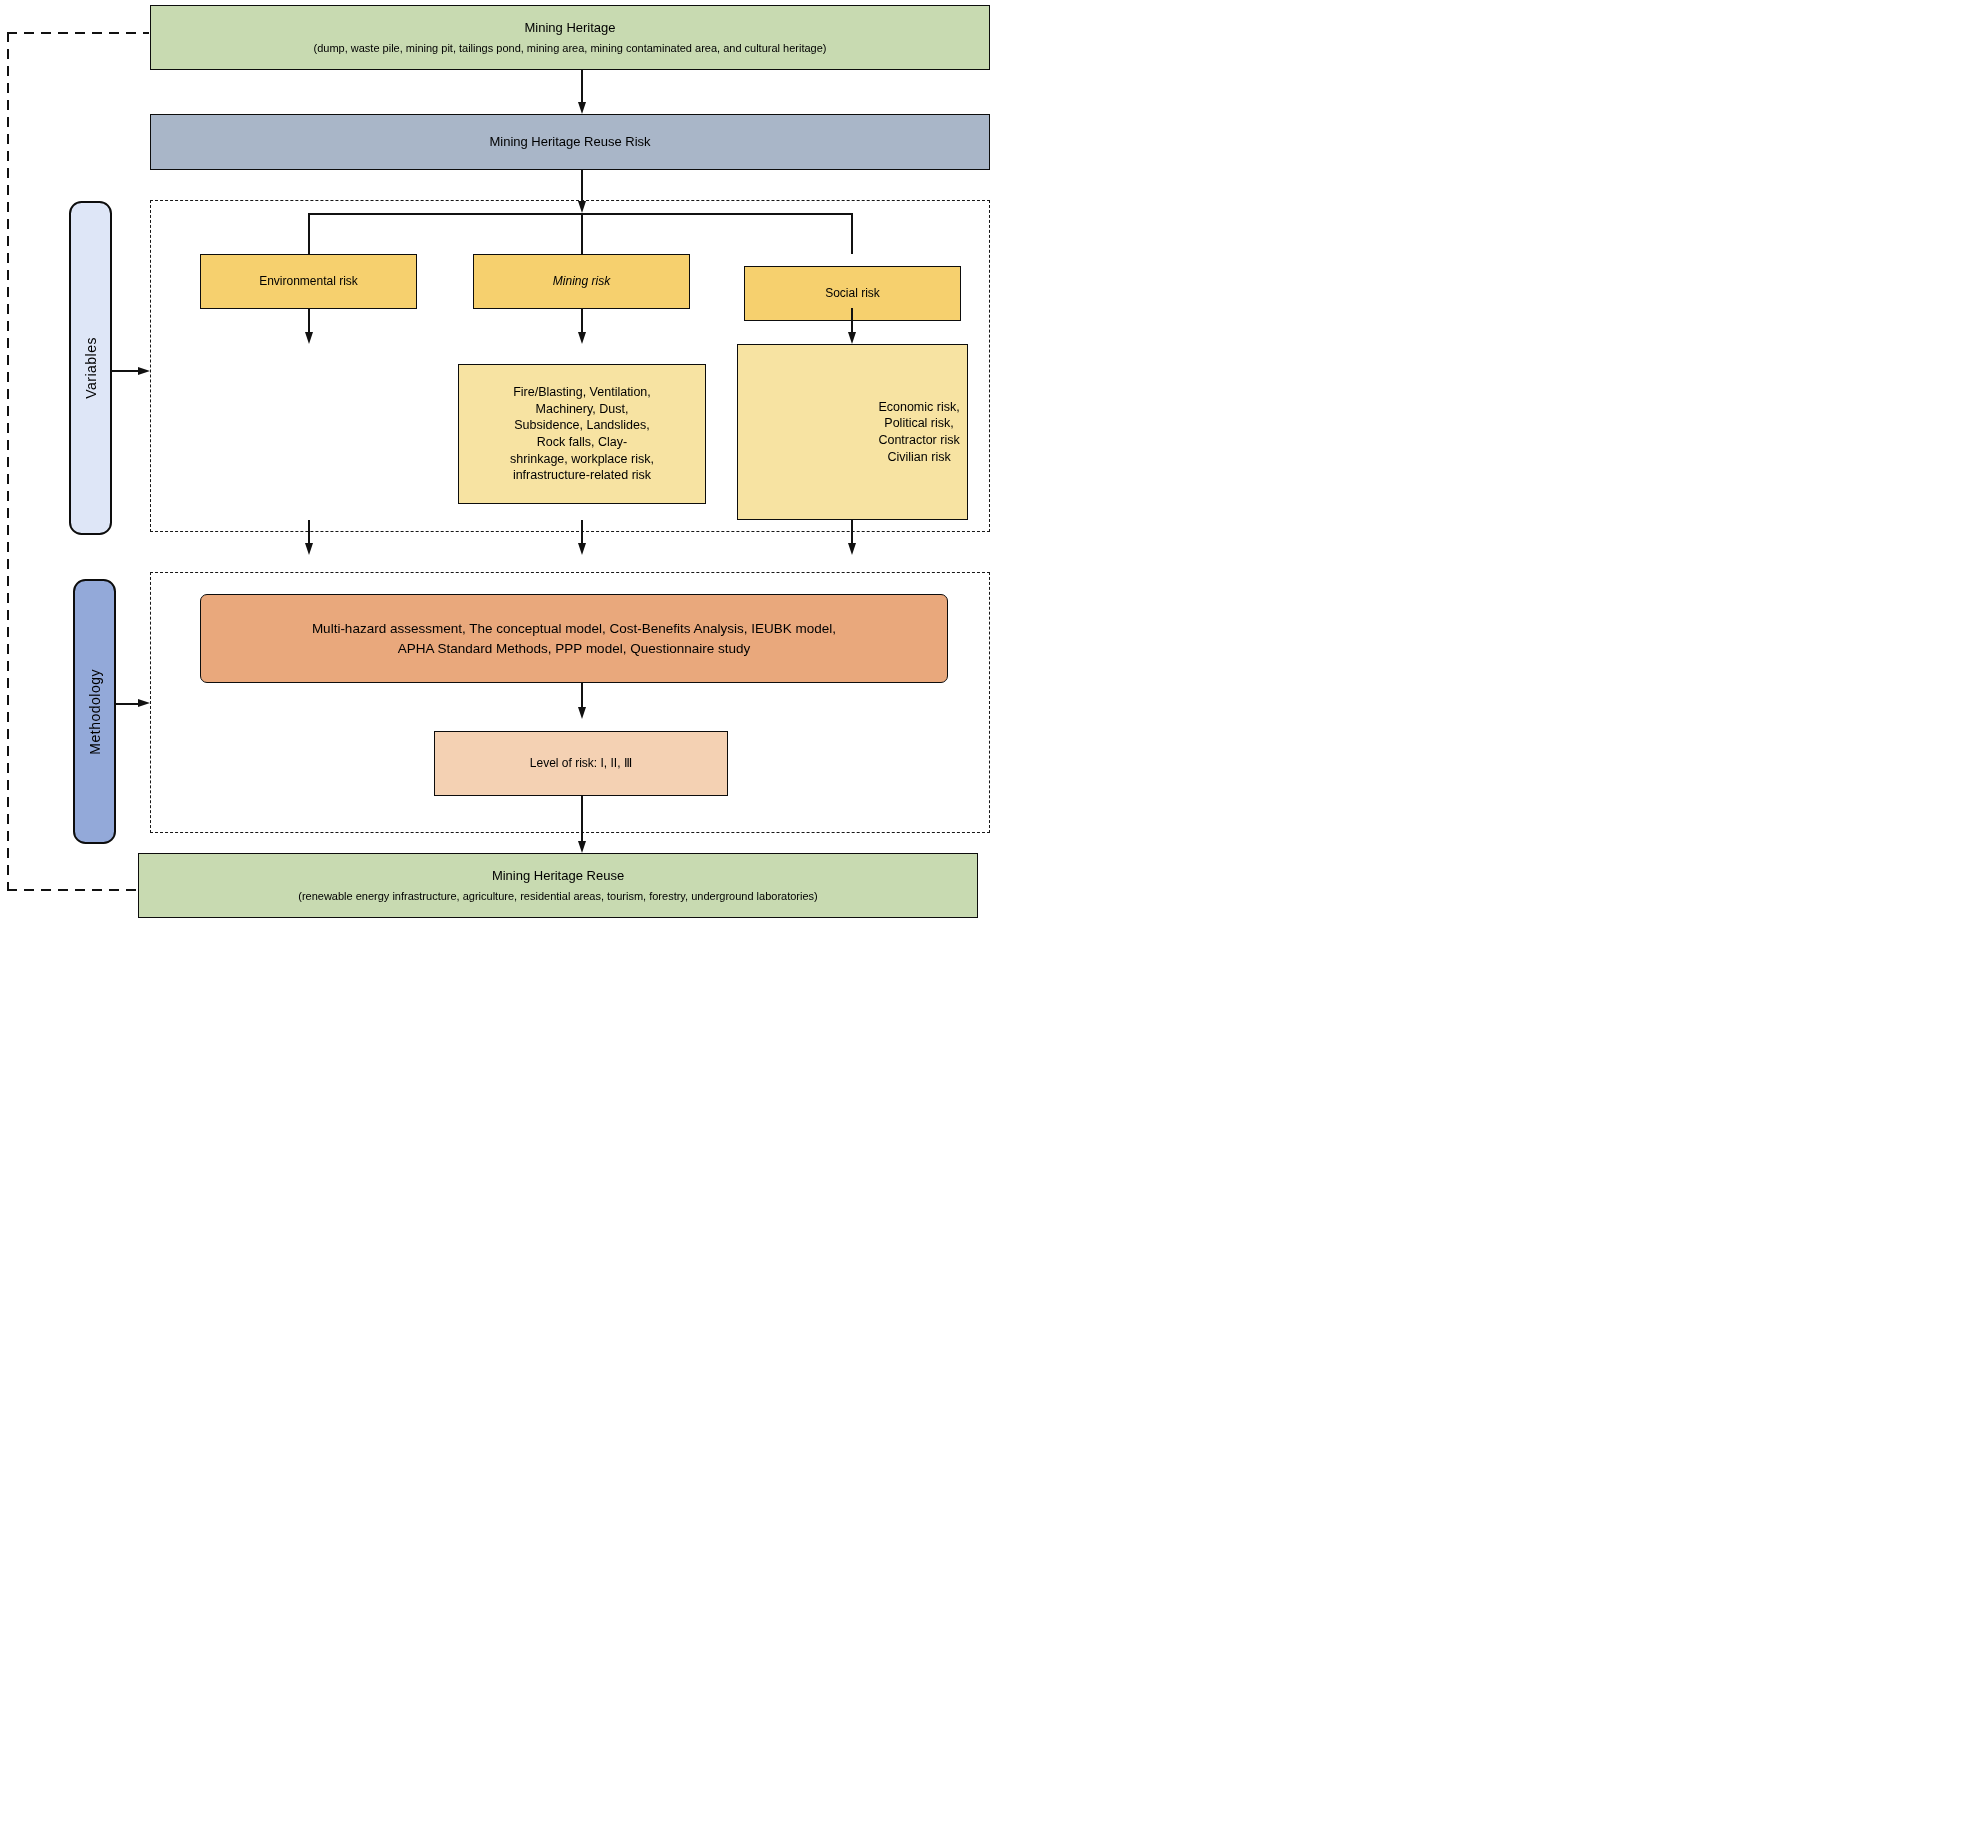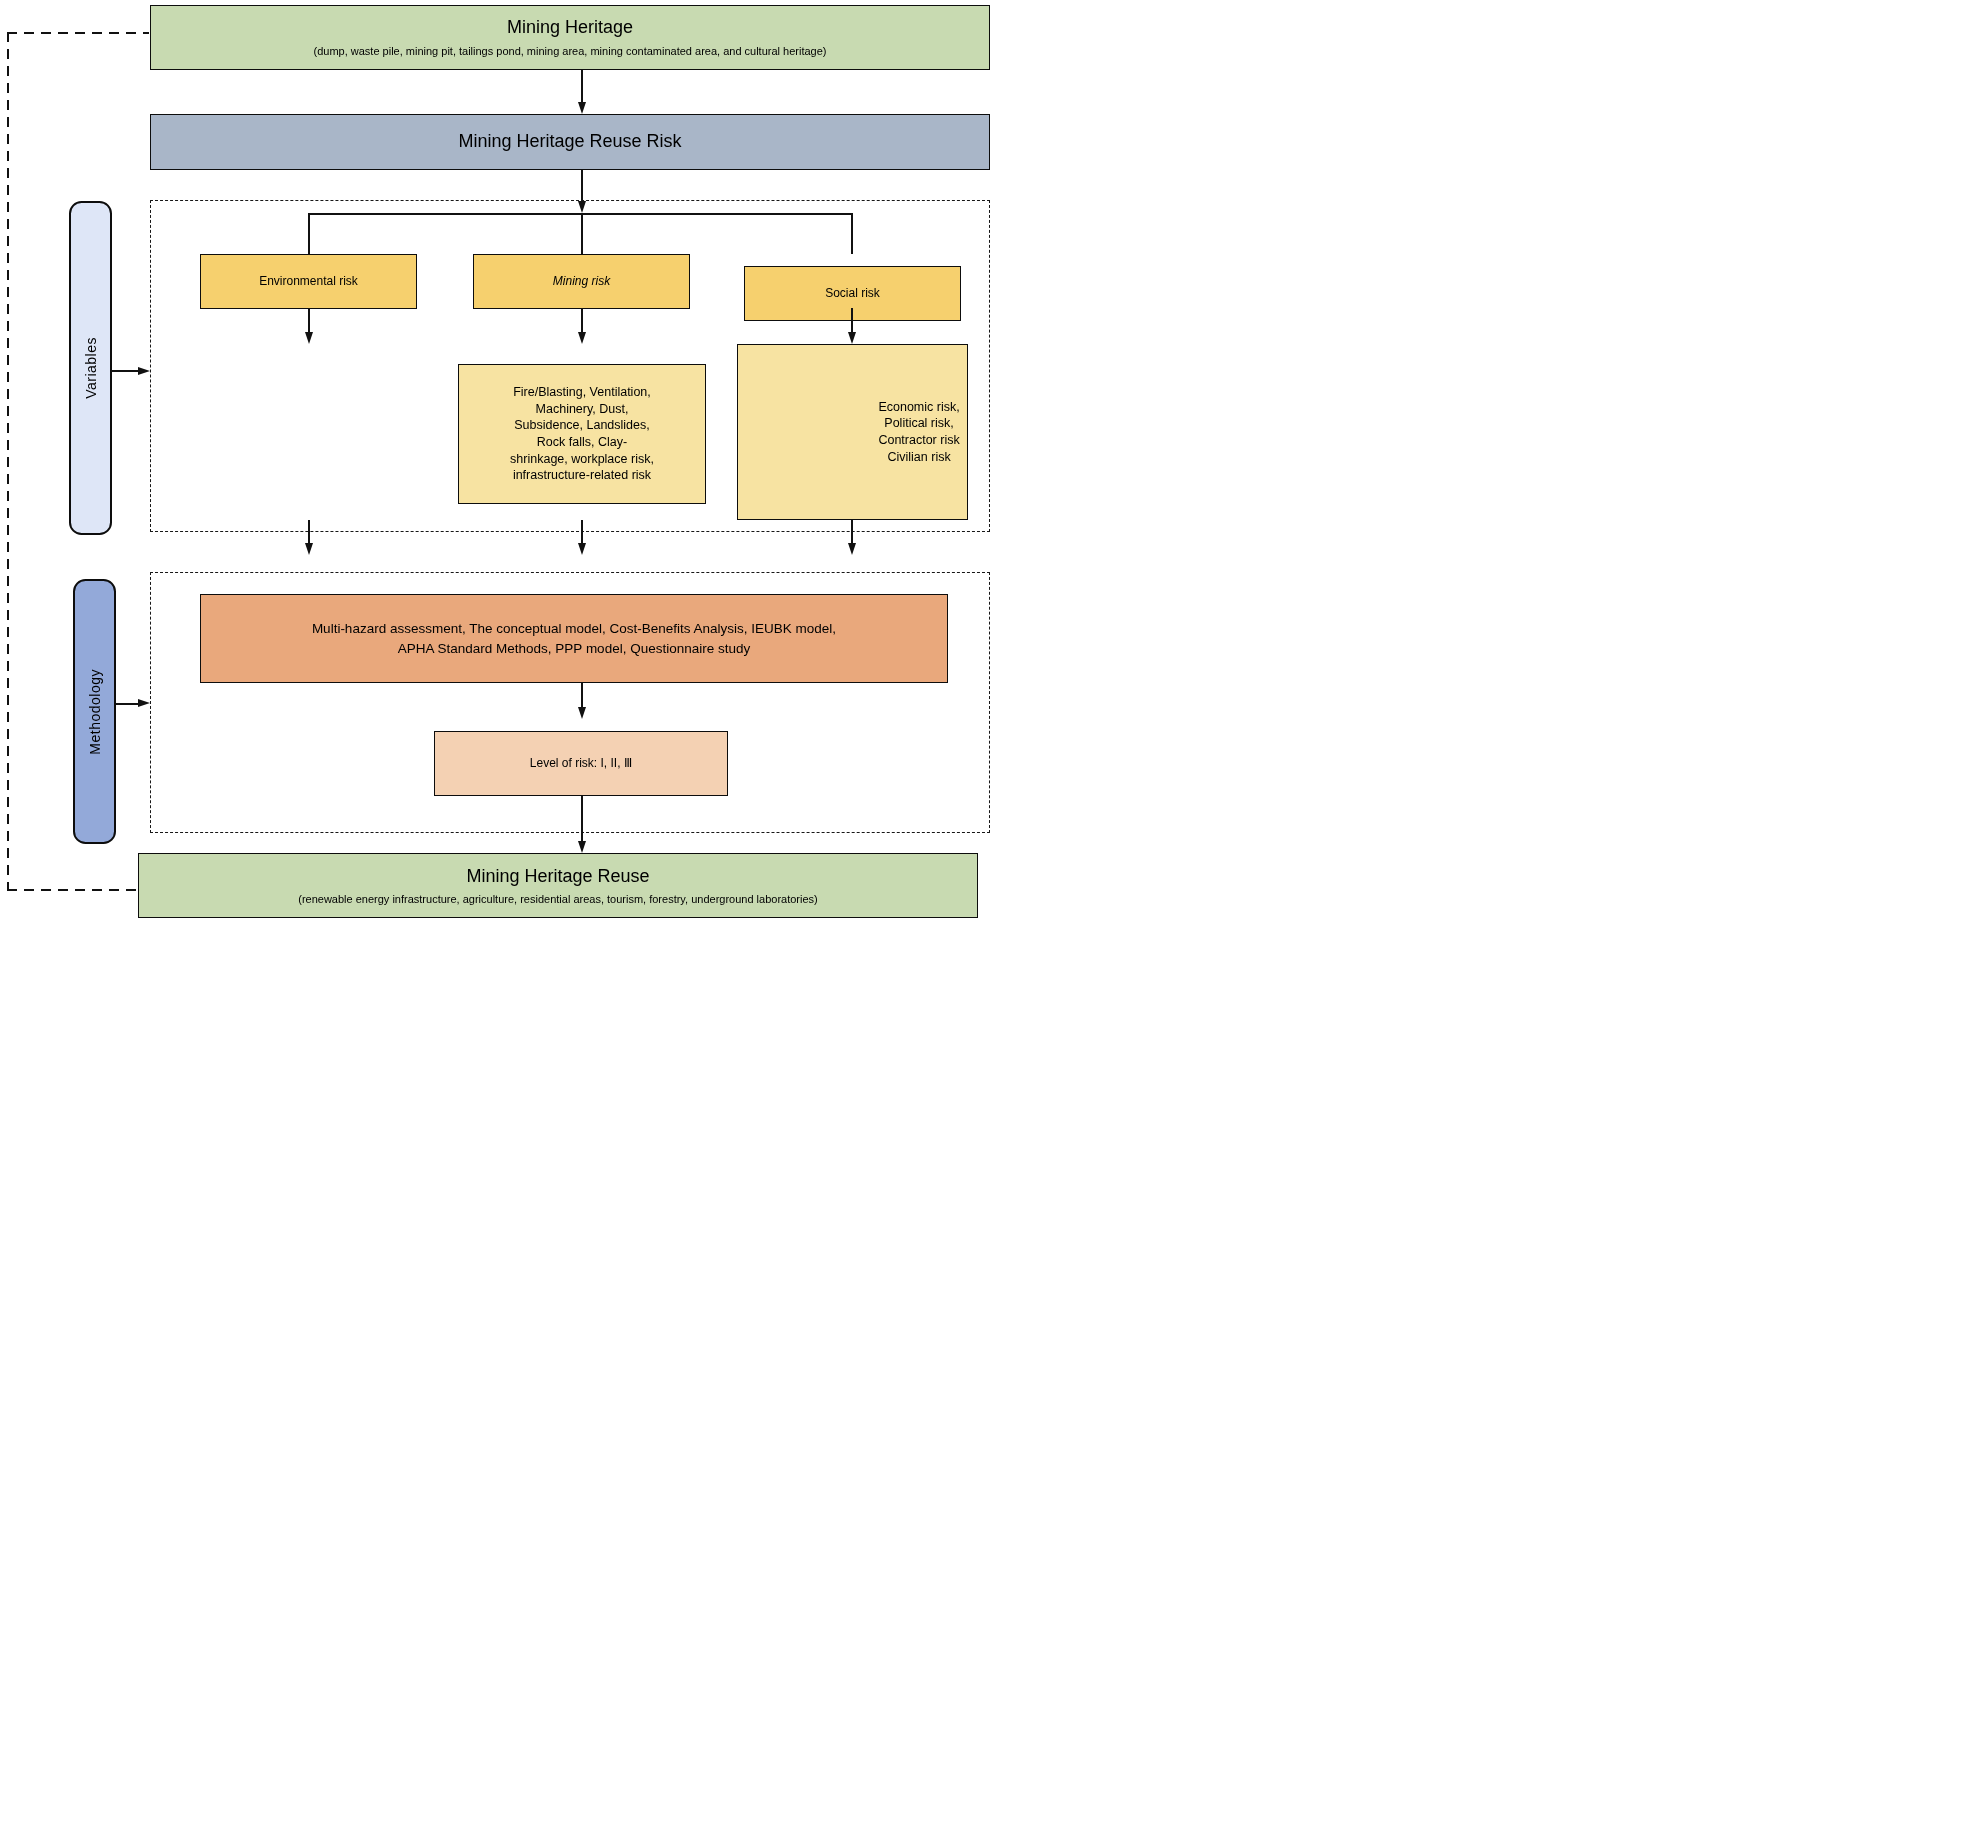--- a/index.html
+++ b/index.html
@@ -11,23 +11,23 @@
   
   .node{
     position:absolute;border:1.6px solid #0d0d0d;
     display:flex;flex-direction:column;align-items:center;justify-content:center;
     text-align:center;line-height:1.3;
   }
   .green{background:var(--heritage-green,#c8dab1);}
   .bluegray{background:var(--reuse-risk-blue,#a9b6c8);}
   .yellow{background:var(--risk-header-yellow,#f6d06e);}
   .lightyellow{background:var(--risk-detail-yellow,#f7e3a2);}
-  .orange{background:var(--methods-orange,#e9a87c);}
+  .orange{background:var(--methods-orange,#e9a87c);border-radius:7px;}
   .peach{background:var(--level-peach,#f4d1b3);}
-  .title{font-size:18px;text-align:center;}
+  .title{font-size:13px;text-align:center;}
   .subtitle{font-size:11px;margin-top:4.2px;}
   .hlabel{font-size:12px;}
   .detail{font-size:12.5px;line-height:1.33;white-space:pre-line;padding:3.1px 7.3px;}
   .methods{font-size:13.5px;line-height:1.45;white-space:pre-line;padding:2.1px 15.6px;}
   
   .dashed-box{position:absolute;border:1.6px dashed #171717;background:transparent;}
   
   .pill{
     position:absolute;border:2.1px solid #0d0d0d;border-radius:12.5px;
     display:flex;align-items:center;justify-content:center;

